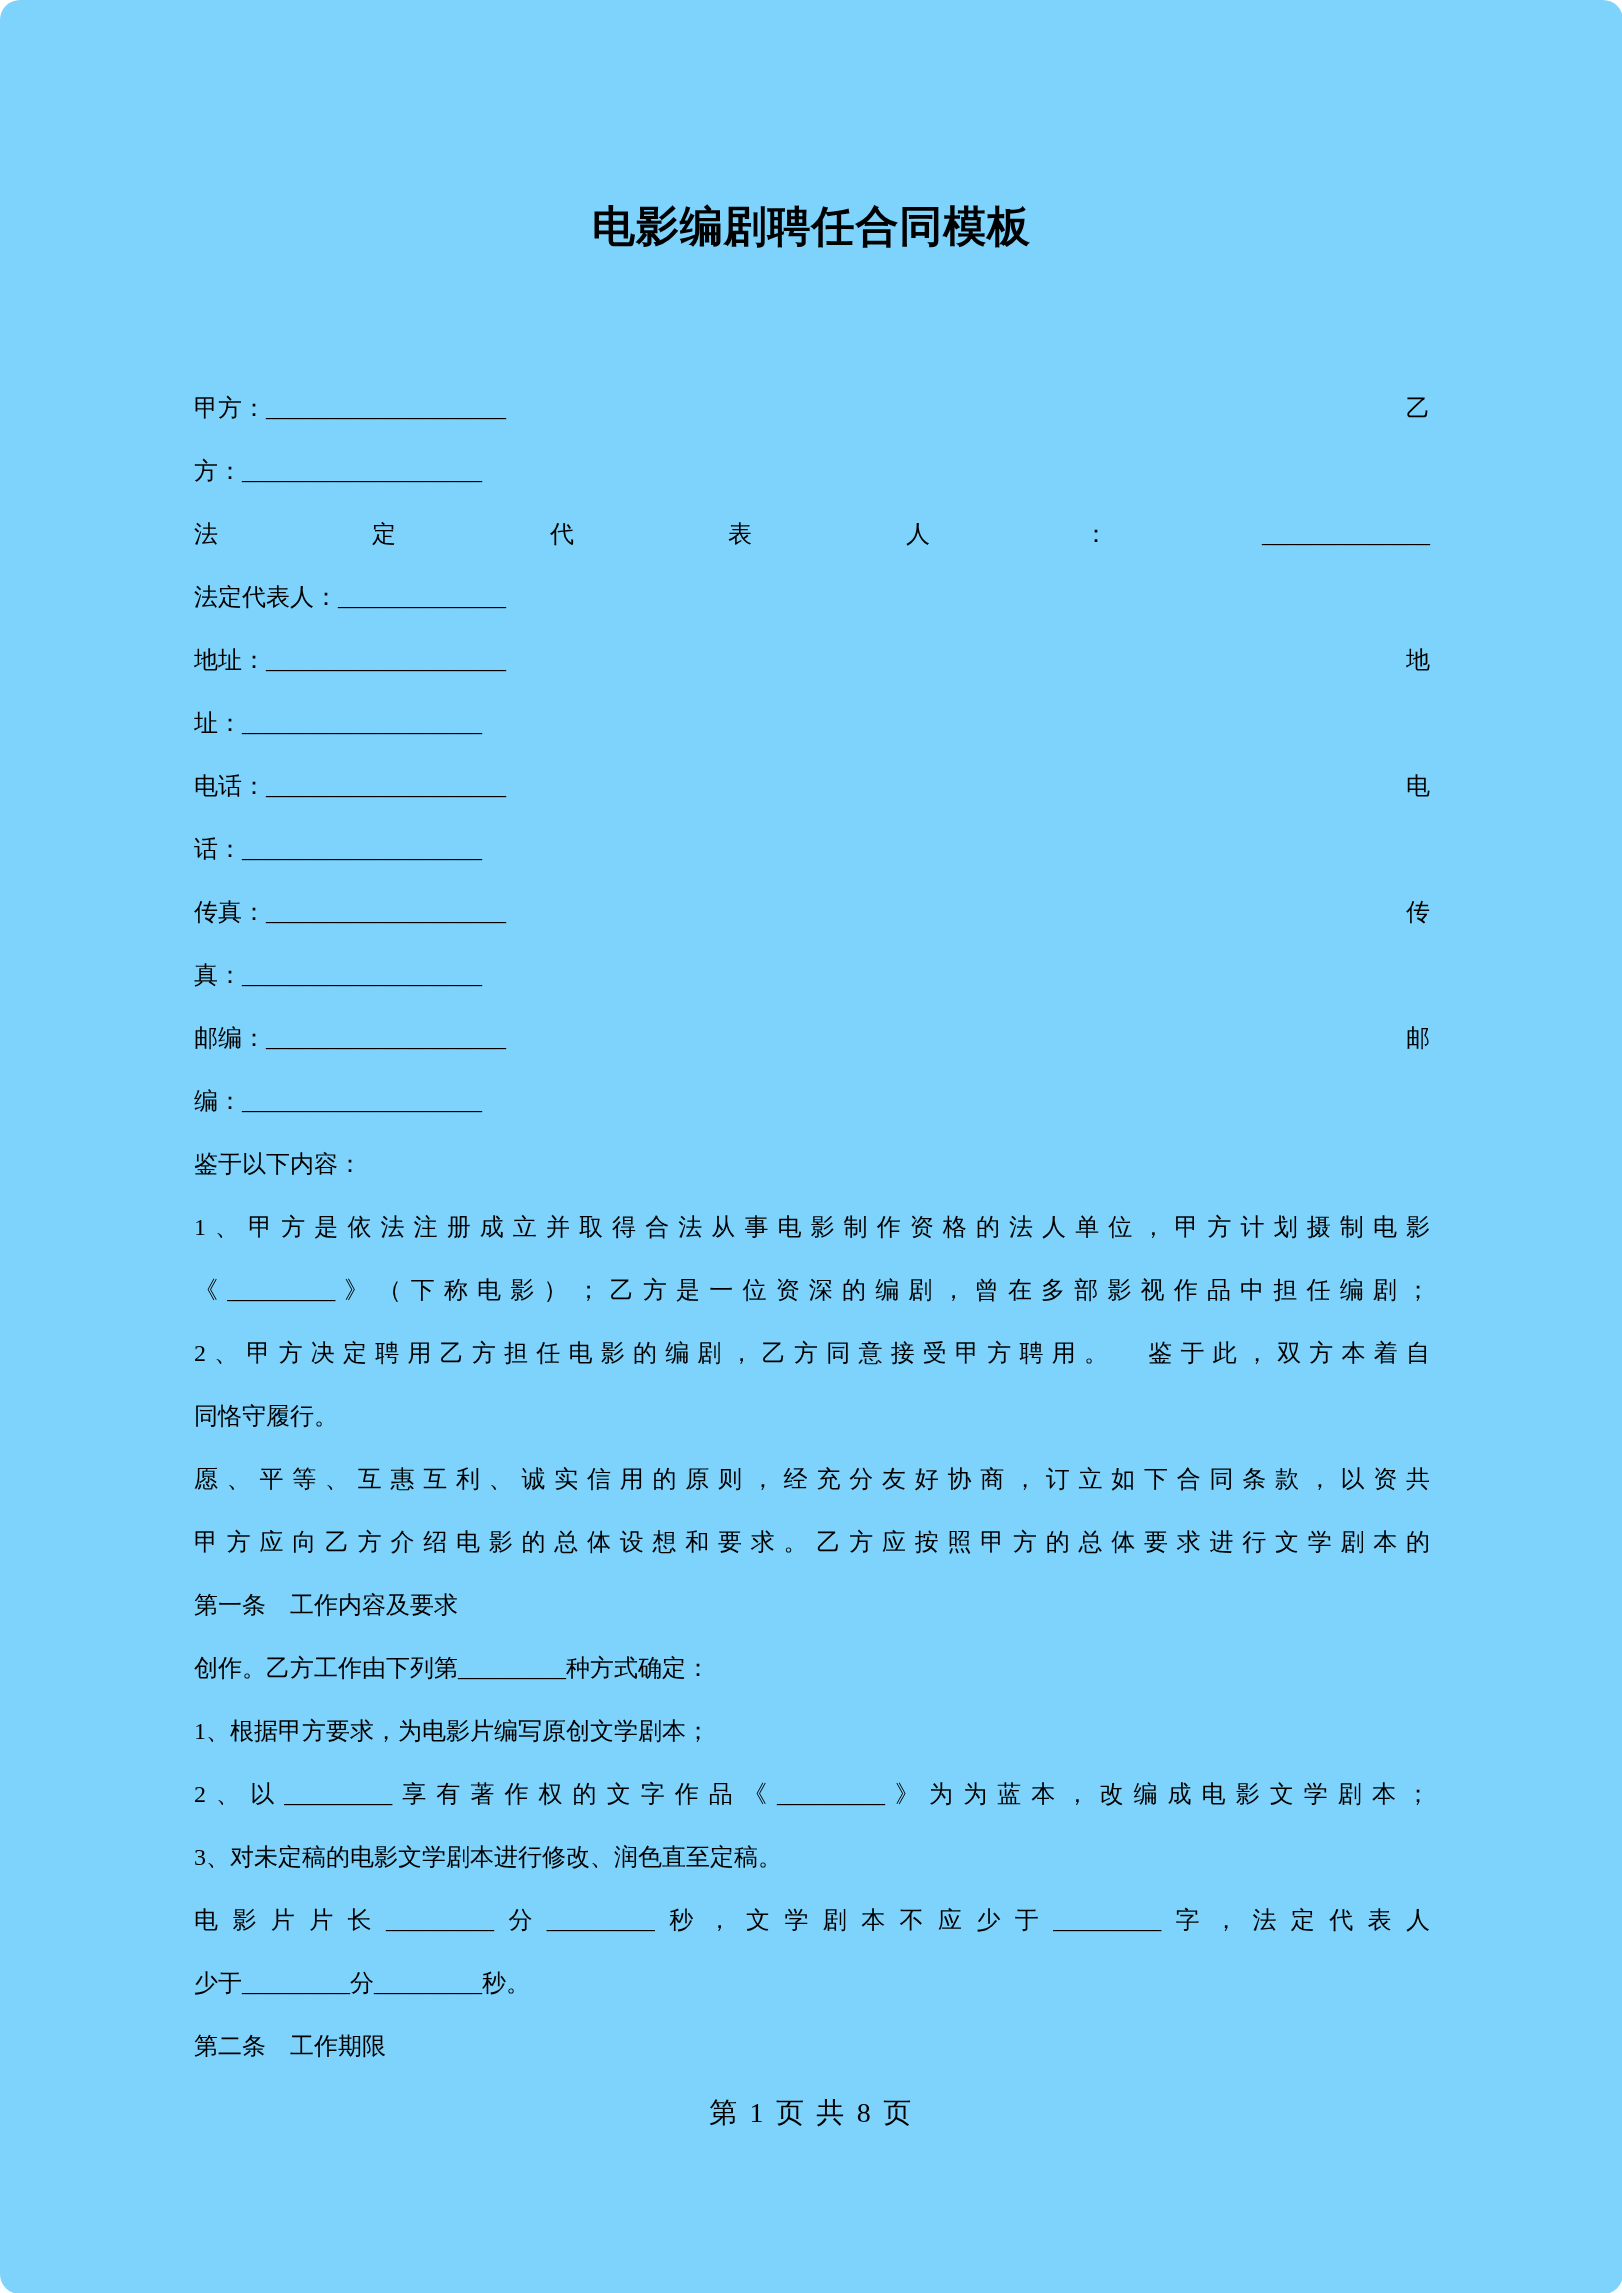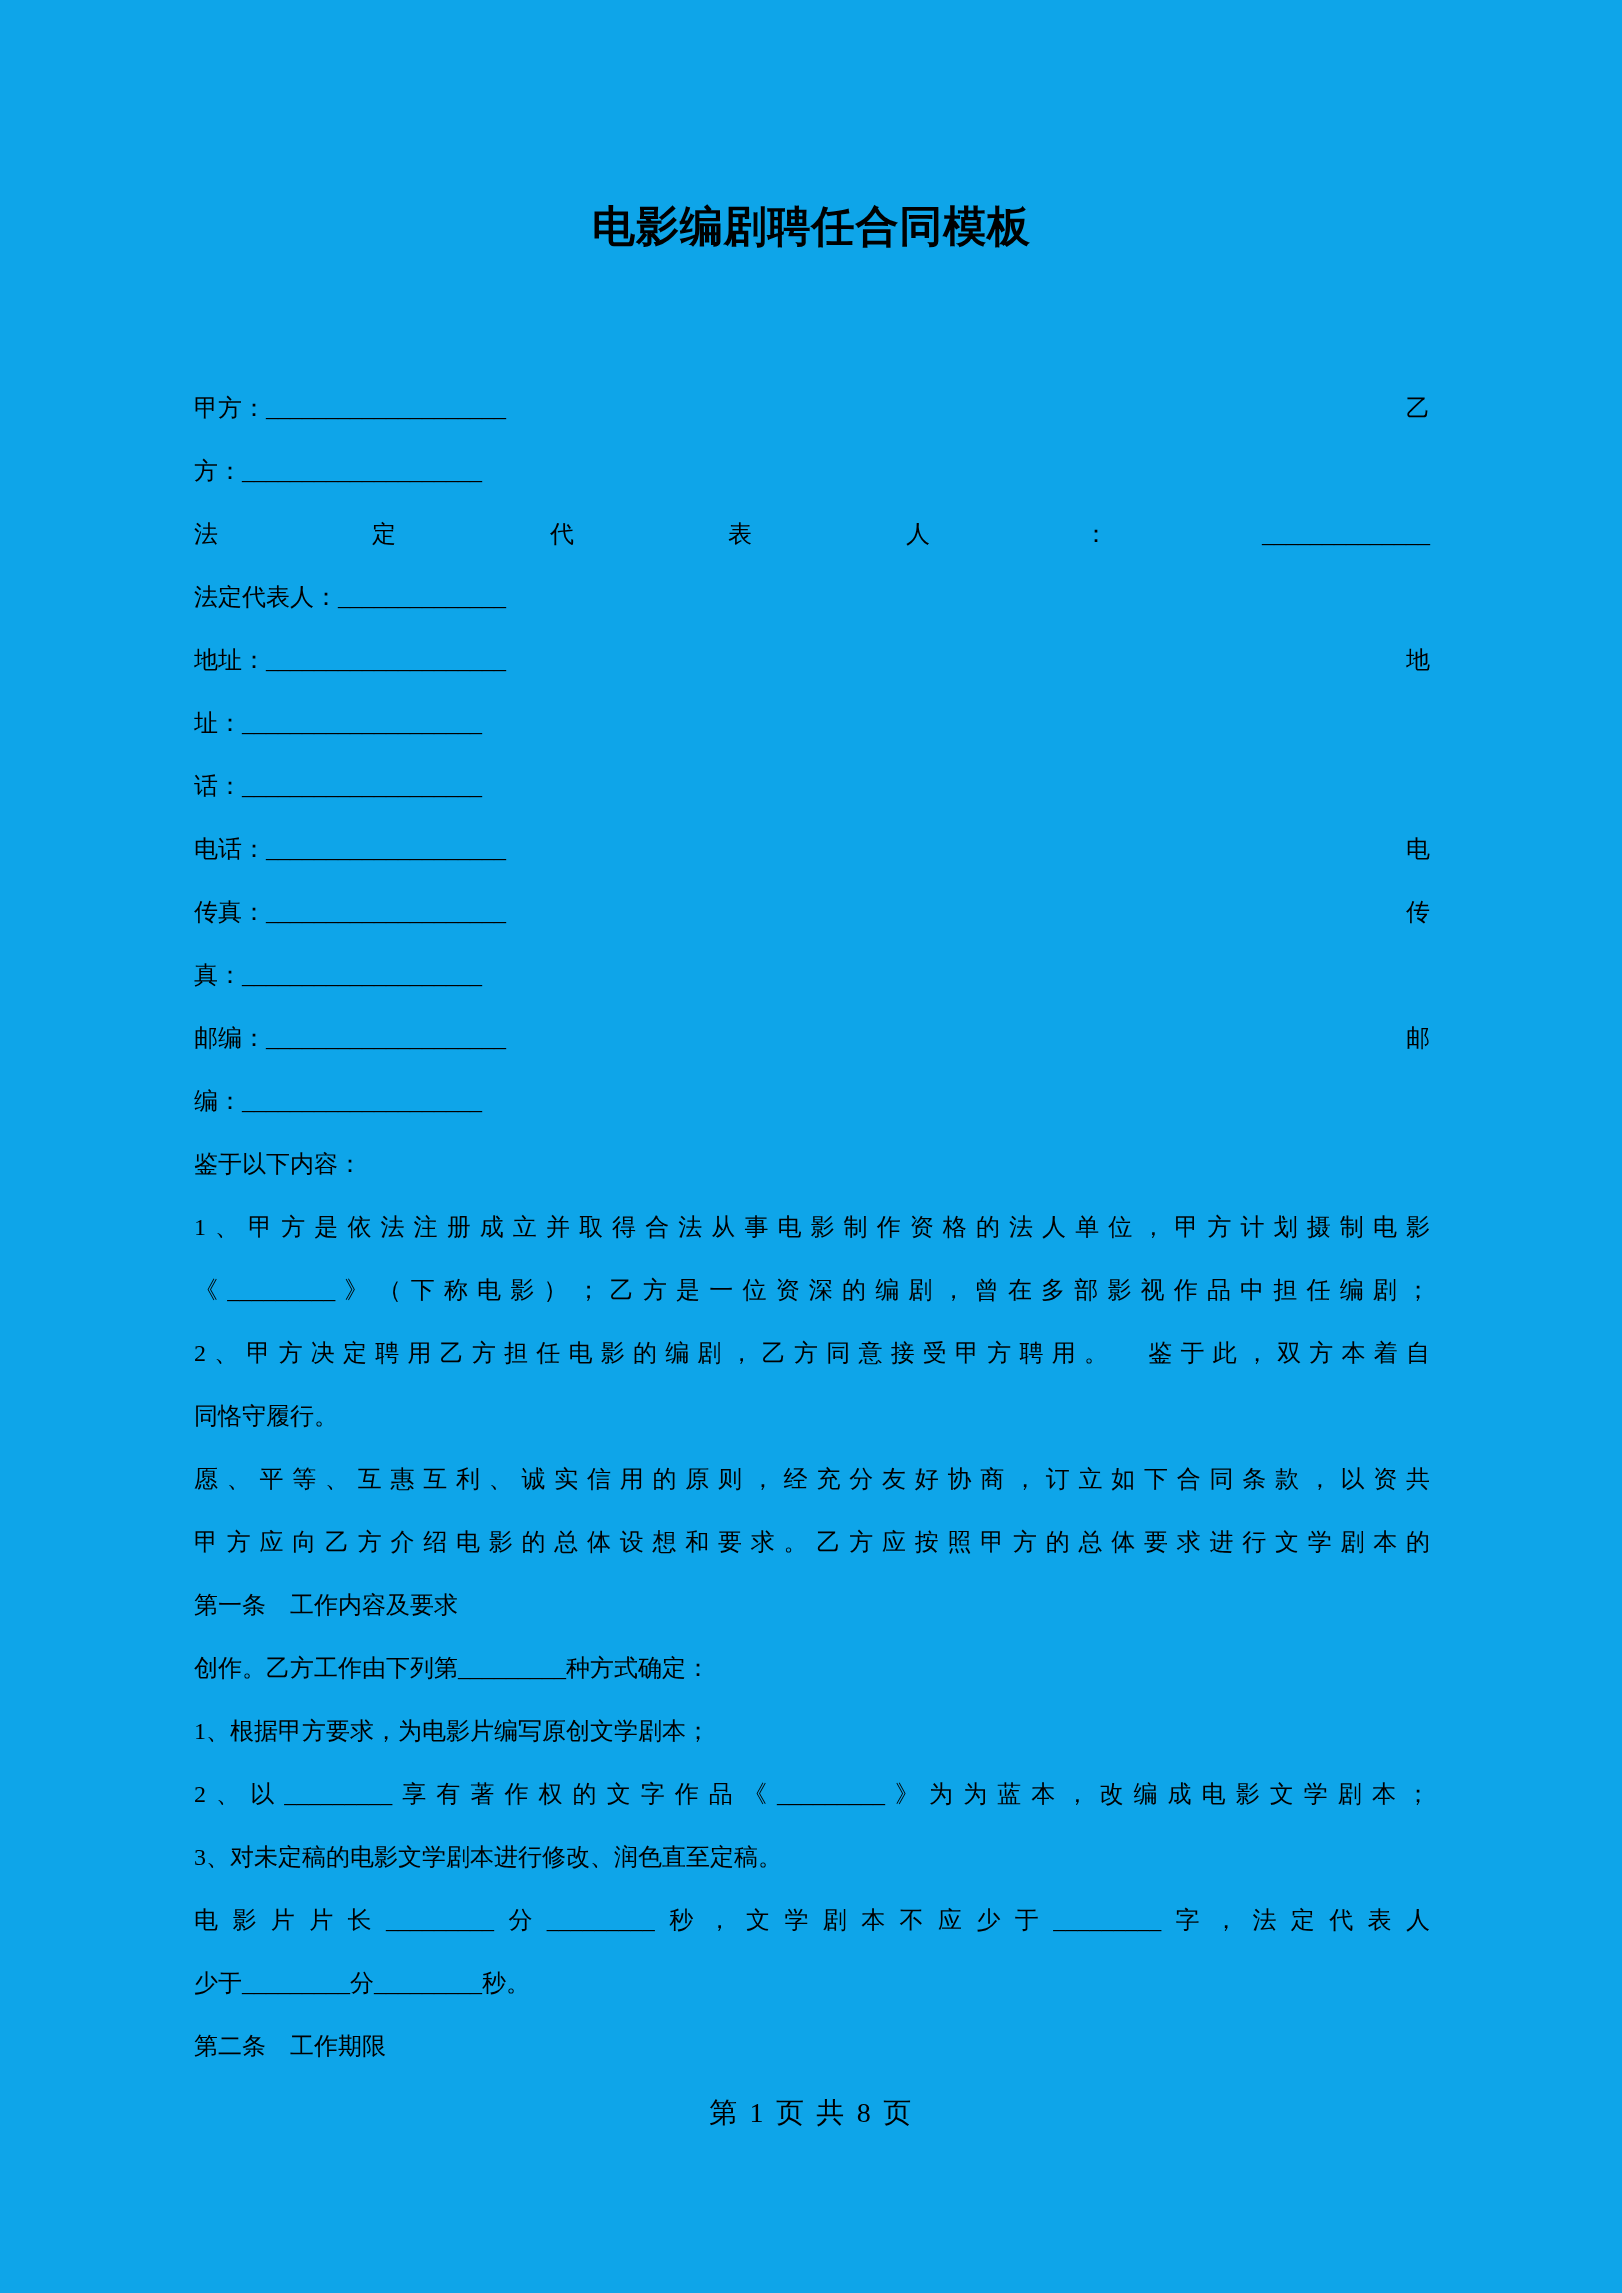--- a/index.html
+++ b/index.html
@@ -8,22 +8,23 @@
     width: 1623px;
     height: 2294px;
     background: #ffffff;
     color: #000000;
     font-family: "Liberation Serif", "DejaVu Serif", serif;
   }
   .page {
     position: relative;
     width: 1623px;
     height: 2294px;
-    background: #0ea5e9;
+    background: #7dd3fc;
     overflow: hidden;
+    border-radius: 20px;
   }
   .title {
     margin: 0;
     padding-top: 198px;
     text-align: center;
     font-size: 43px;
     line-height: 58px;
     font-weight: bold;
     letter-spacing: 0.9px;
   }
@@ -63,22 +64,22 @@
 <div class="page">
   <h1 class="title">电影编剧聘任合同模板</h1>
 
   <div class="content" id="doc-content">
       <div class="line split"><span>甲方：____________________</span><span>乙</span></div>
       <div class="line plain">方：____________________</div>
       <div class="line justify">法定代表人：______________</div>
       <div class="line plain">法定代表人：______________</div>
       <div class="line split"><span>地址：____________________</span><span>地</span></div>
       <div class="line plain">址：____________________</div>
+      <div class="line split"><span>电话：____________________</span><span>电</span></div>
       <div class="line plain">话：____________________</div>
-      <div class="line split"><span>电话：____________________</span><span>电</span></div>
       <div class="line split"><span>传真：____________________</span><span>传</span></div>
       <div class="line plain">真：____________________</div>
       <div class="line split"><span>邮编：____________________</span><span>邮</span></div>
       <div class="line plain">编：____________________</div>
       <div class="line plain">鉴于以下内容：</div>
       <div class="line justify">1、甲方是依法注册成立并取得合法从事电影制作资格的法人单位，甲方计划摄制电影</div>
       <div class="line justify">《_________》（下称电影）；乙方是一位资深的编剧，曾在多部影视作品中担任编剧；</div>
       <div class="line justify">2、甲方决定聘用乙方担任电影的编剧，乙方同意接受甲方聘用。　鉴于此，双方本着自</div>
       <div class="line plain">同恪守履行。</div>
       <div class="line justify">愿、平等、互惠互利、诚实信用的原则，经充分友好协商，订立如下合同条款，以资共</div>

